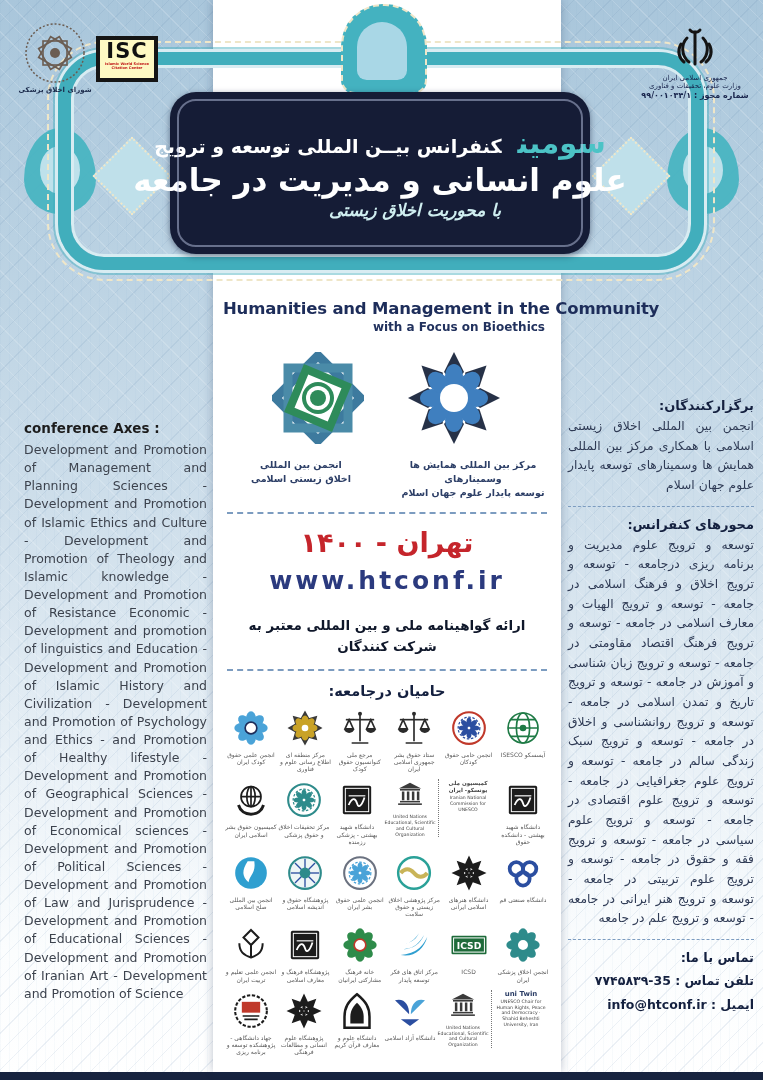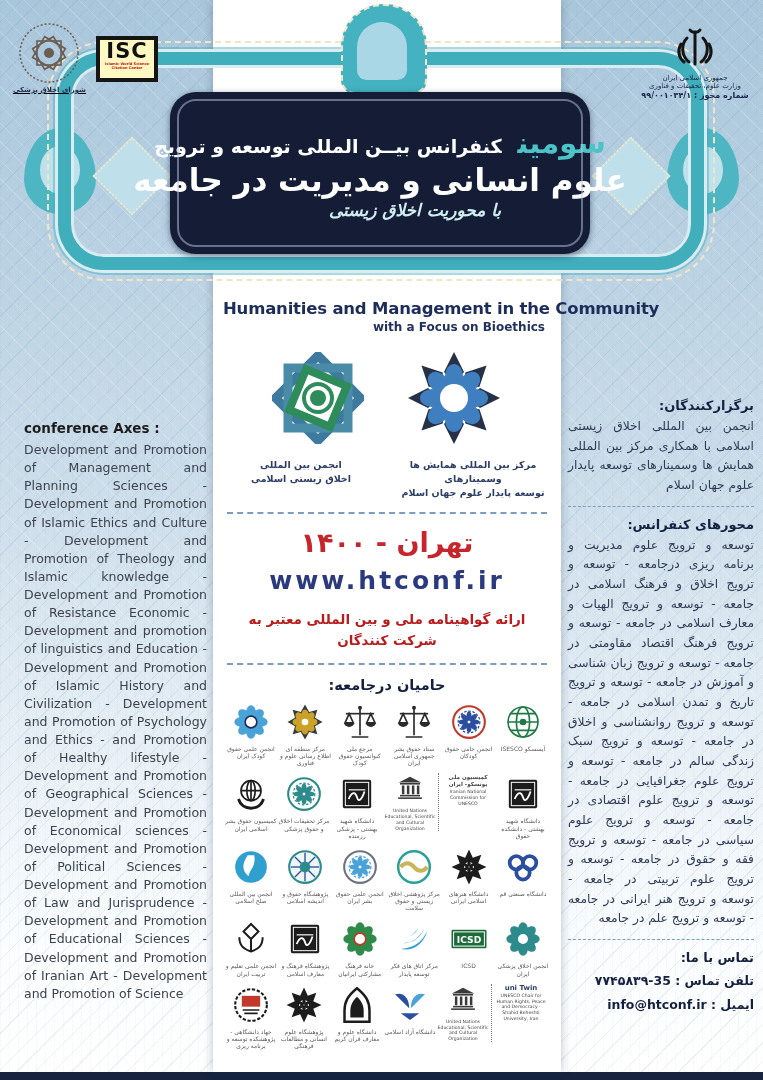--- a/index.html
+++ b/index.html
@@ -41,21 +41,21 @@
                border-radius:26px;box-shadow:0 2px 6px rgba(10,20,50,.5);}
   .title-panel::after{content:"";position:absolute;inset:7px;border:2px solid rgba(185,195,225,.5);border-radius:19px;}
   .title-inner{position:absolute;inset:0;display:flex;flex-direction:column;justify-content:center;
                align-items:center;direction:rtl;text-align:center;gap:2px;}
   .t-line1{font-size:19px;font-weight:bold;color:#ffffff;white-space:nowrap;}
   .t-lead{font-size:29px;font-weight:bold;color:#4cc3c6;margin-left:16px;}
   .t-line2{font-size:31px;font-weight:bold;color:#ffffff;white-space:nowrap;}
   .t-line3{font-size:17px;font-weight:bold;color:#cfeef0;padding-left:70px;font-style:italic;}
 
   
-  .seal{position:absolute;left:12px;top:22px;width:74px;text-decoration:underline;}
+  .seal{position:absolute;left:18px;top:22px;width:74px;text-align:center;}
   .seal svg{display:block;margin:0 auto;}
   .seal-cap{font-size:7px;color:#1b2a4a;font-weight:bold;direction:rtl;margin-top:2px;}
   .isc{position:absolute;left:96px;top:36px;width:62px;height:46px;background:#fef9c3;border:4px solid #151515;
        box-sizing:border-box;text-align:center;}
   .isc-label{font-size:21px;font-weight:900;color:#111;line-height:1.1;letter-spacing:1px;}
   .isc-sub{font-size:3.6px;color:#c01818;font-weight:bold;line-height:1;}
   .emblem{position:absolute;right:8px;top:26px;width:120px;text-align:center;}
   .emblem svg{display:block;margin:0 auto;}
   .emblem-l1{font-size:7px;color:#16224a;direction:rtl;margin-top:2px;}
   .emblem-l2{font-size:7px;color:#16224a;direction:rtl;}
@@ -71,21 +71,21 @@
   .eng-l3{font-size:12px;font-weight:600;text-align:right;padding-right:6px;margin-top:2px;}
 
   
   .org-row{display:flex;justify-content:center;gap:42px;margin-top:16px;align-items:center;}
   .org-caps{display:flex;justify-content:center;gap:22px;margin-top:8px;}
   .org-cap{width:150px;text-align:center;direction:rtl;font-size:9.5px;font-weight:bold;color:#2c3e66;line-height:1.45;}
 
   .dash-div{border-top:2px dashed #7c9cc0;margin:13px 4px 0 4px;height:0;}
   .city{direction:rtl;text-align:center;font-size:27px;font-weight:800;color:#c5252b;margin-top:13px;}
   .site{text-align:center;font-size:25px;font-weight:800;color:#2b3a7e;letter-spacing:3px;margin-top:8px;}
-  .cert{direction:rtl;text-align:center;font-size:13.5px;font-weight:bold;color:#b91c1c;line-height:1.5;margin-top:14px;}
+  .cert{direction:rtl;text-align:center;font-size:13.5px;font-weight:bold;color:#0f172a;line-height:1.5;margin-top:20px;}
   .sp-head{direction:rtl;text-align:center;font-size:14.5px;font-weight:800;color:#14203f;margin-top:12px;}
 
   
   .sp-grid{margin-top:8px;display:flex;flex-direction:column;gap:7px;}
   .sp-row{display:flex;justify-content:space-between;align-items:flex-start;padding:0 2px;}
   .sp-cell{width:52px;text-align:center;}
   .sp-cell.wide{width:112px;}
   .sp-ico{height:42px;display:flex;align-items:center;justify-content:center;}
   .sp-cap{font-size:6px;color:#5a5a5a;direction:rtl;line-height:1.2;margin-top:2px;}
   .un-wrap{display:flex;gap:3px;align-items:flex-start;}

